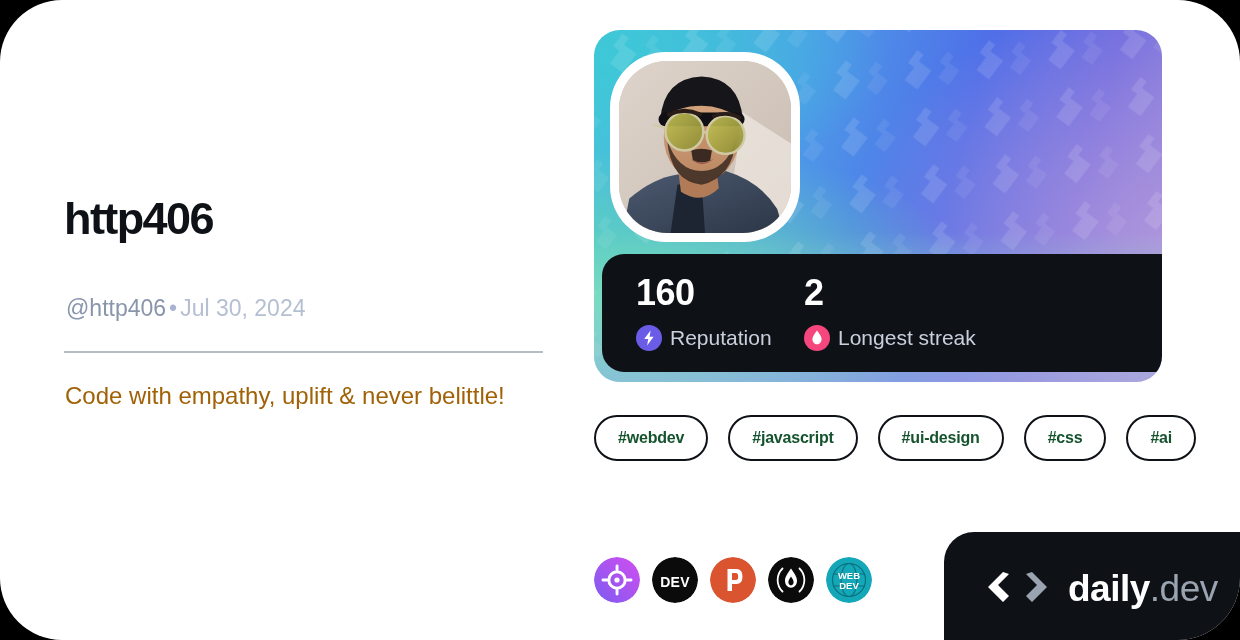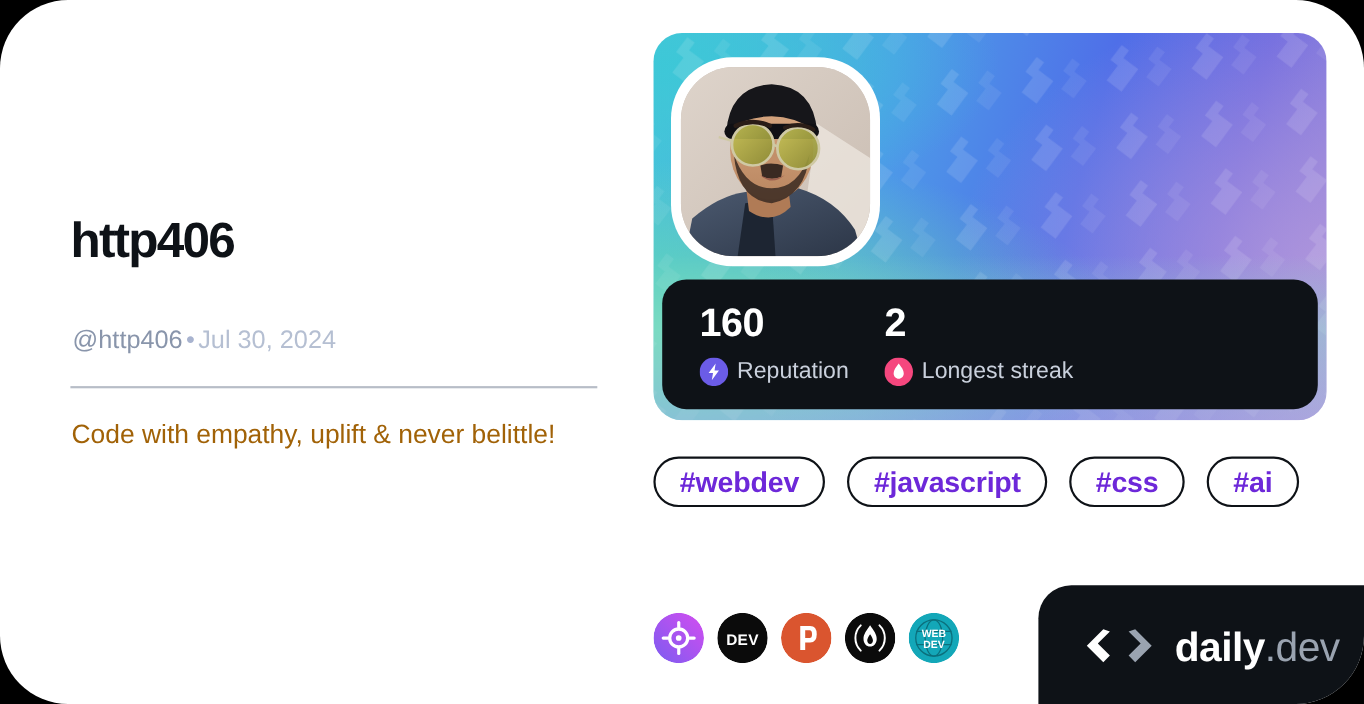--- a/index.html
+++ b/index.html
@@ -69,21 +69,21 @@
   
   #right-col {
     position: absolute;
     left: 594px; top: 30px;
     width: 612px;
   }
 
   
   #cover {
     position: relative;
-    width: 612px; height: 352px;
+    width: 568px; height: 352px;
     border-radius: 26px;
     overflow: hidden;
     background:
       radial-gradient(120% 95% at 12% 78%, rgba(110,226,170,0.85) 0%, rgba(110,226,170,0) 48%),
       radial-gradient(90% 70% at 2% 8%, rgba(60,200,215,0.9) 0%, rgba(60,200,215,0) 55%),
       radial-gradient(95% 120% at 100% 60%, rgba(176,150,220,0.9) 0%, rgba(176,150,220,0) 58%),
       linear-gradient(105deg, #49c6d8 0%, #4d9ee8 32%, #4f6fe8 60%, #6f6ce0 80%, #9b8ad8 100%);
   }
   #cover-pattern {
     position: absolute; inset: 0;
@@ -157,23 +157,23 @@
     flex-wrap: wrap;
     gap: 16px 20px;
   }
   .tag {
     height: 46px;
     padding: 0 22px;
     border: 2px solid #0e1217;
     border-radius: 23px;
     display: flex;
     align-items: center;
-    font-size: 26px;
+    font-size: 16px;
     font-weight: bold;
-    color: #6d28d9;
+    color: #14532d;
     background: #fff;
     letter-spacing: -0.2px;
   }
 
   
   #socials {
     position: absolute;
     left: 0; top: 527px;
     display: flex;
     gap: 12px;
@@ -322,20 +322,21 @@
 
         <div class="stat">
         </div>
 
       </div>
     </div>
 
     <div id="tags">
       <div class="tag">#webdev</div>
       <div class="tag">#javascript</div>
+      <div class="tag">#ui-design</div>
       <div class="tag">#css</div>
       <div class="tag">#ai</div>
     </div>
 
     <div id="socials">
 
       <span class="social">
         <svg viewBox="0 0 46 46">
           <defs>
             <linearGradient id="tg" x1="0" y1="1" x2="1" y2="0">

